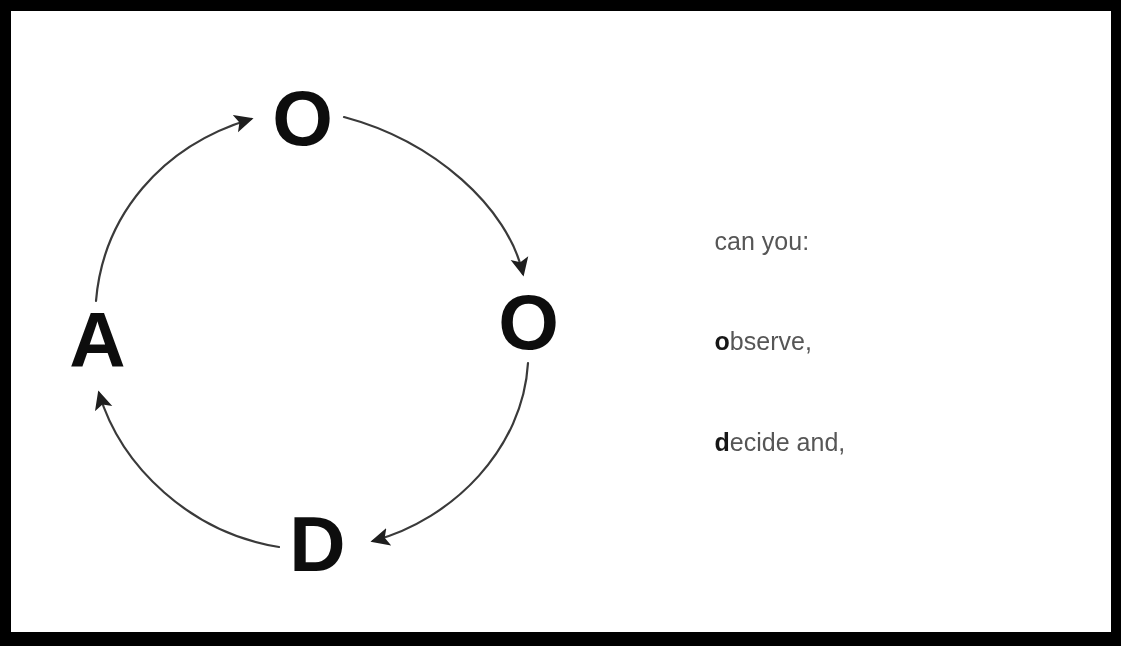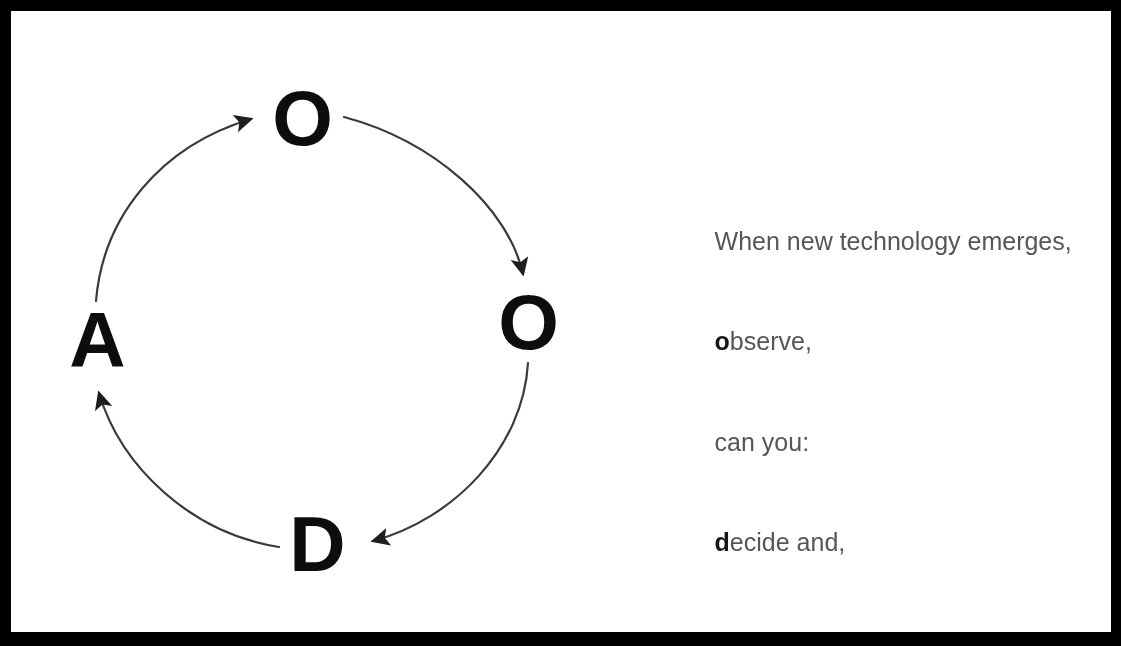--- a/index.html
+++ b/index.html
@@ -99,27 +99,24 @@
       </svg>
 
       <div class="node-letter" id="node-observe">O</div>
       <div class="node-letter" id="node-orient">O</div>
       <div class="node-letter" id="node-decide">D</div>
       <div class="node-letter" id="node-act">A</div>
     </div>
 
     <div id="caption">
       <div class="line">
-        <span class="lead"></span><span>When new technology emerges,</span>
+        <span class="lead"></span><span>can you:</span>
       </div>
       <div class="line">
         <span class="lead">o</span><span>bserve,</span>
-      </div>
-      <div class="line">
-        <span class="lead"></span><span>can you:</span>
       </div>
       <div class="line">
         <span class="lead">d</span><span>ecide and,</span>
       </div>
 
     </div>
 
   </div>
 </div>
 

